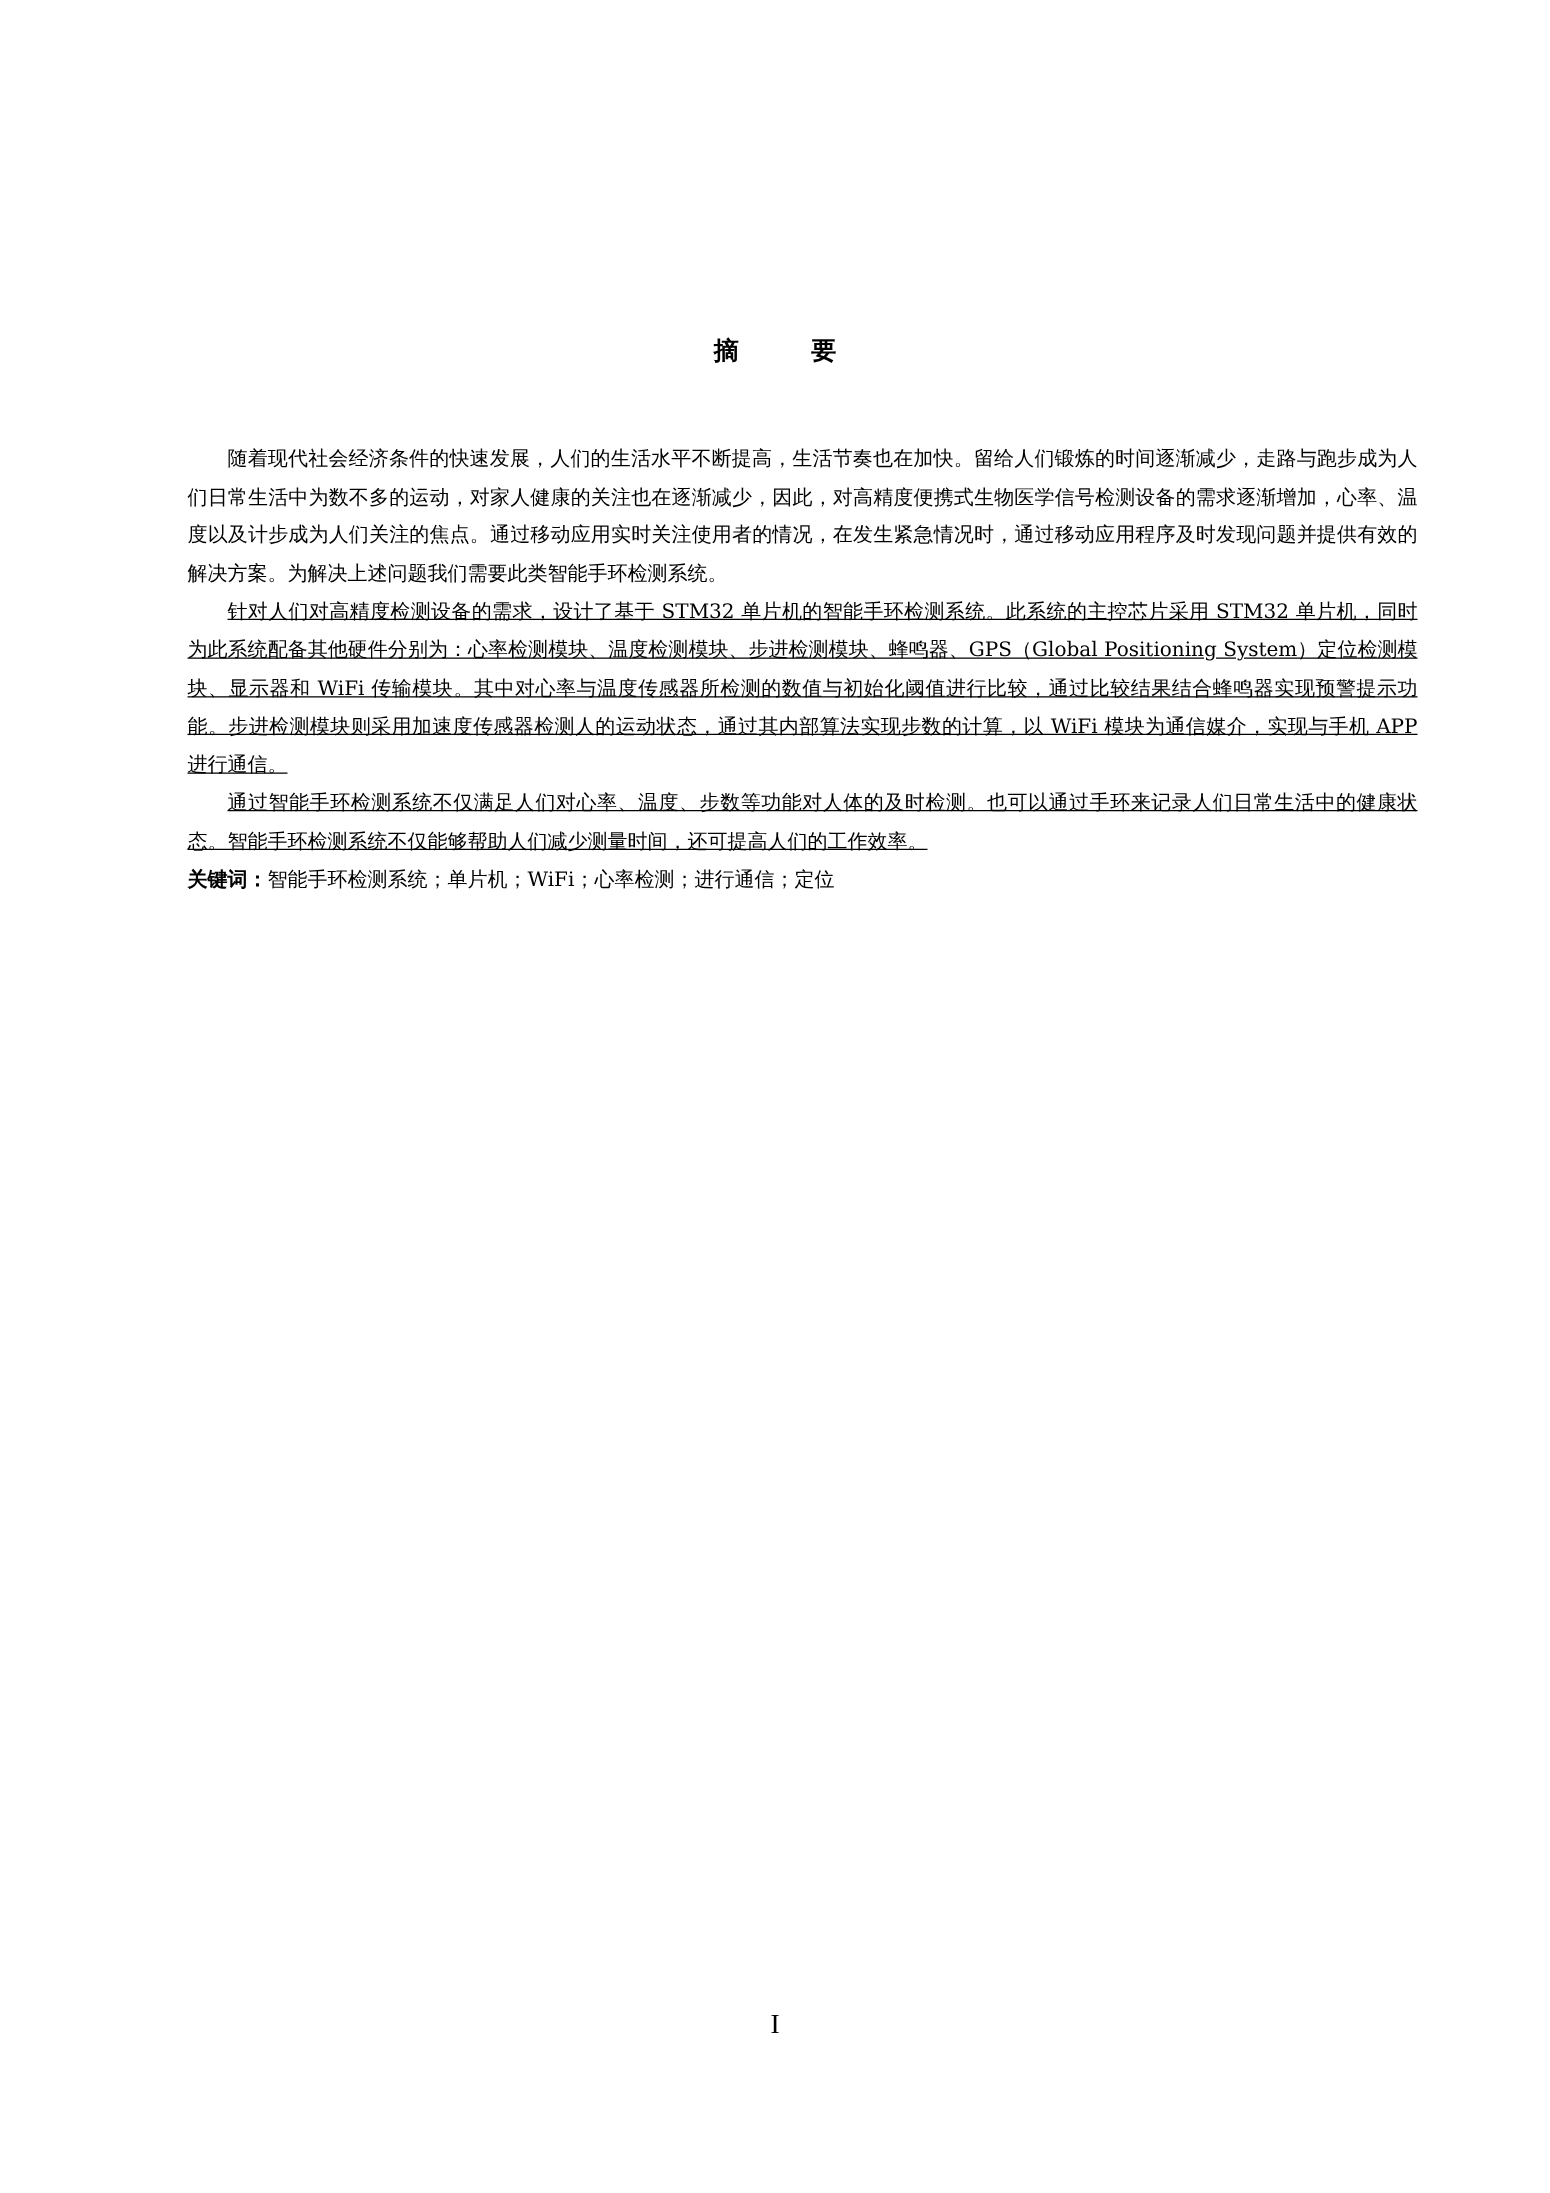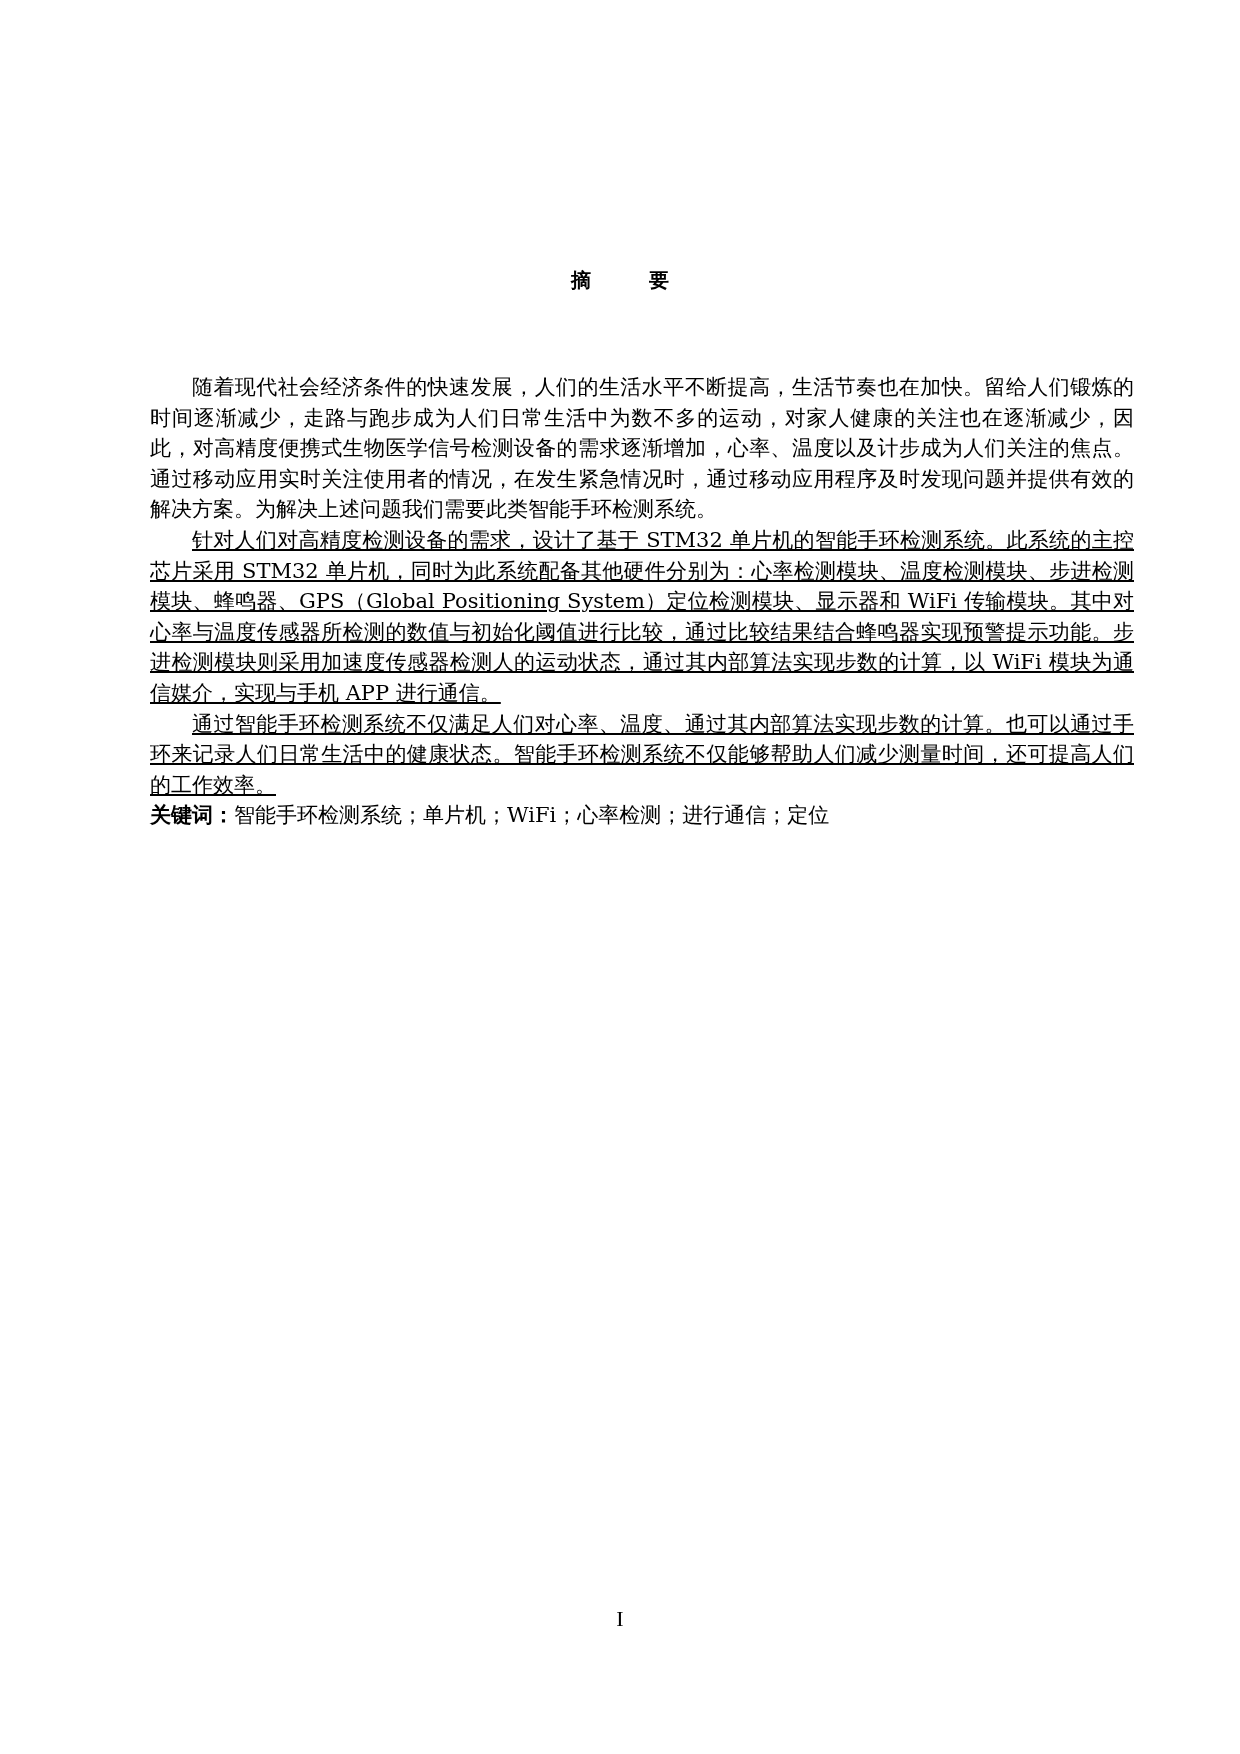--- a/index.html
+++ b/index.html
@@ -6,22 +6,22 @@
     body { width: 1240px; height: 1754px; position: relative; overflow: hidden; }
     .page { position: absolute; left: 0; top: 0; width: 1240px; height: 1754px; background: #fff; color: #000; }
     .title {
       position: absolute; top: 262px; left: 0; width: 1240px; text-align: center;
       font-family: "DejaVu Sans", sans-serif; font-size: 20px; font-weight: bold;
       letter-spacing: 0; line-height: 36px;
     }
     .title span { display: inline-block; }
     .title .gap { width: 58px; }
     .body {
-      position: absolute; top: 372px; left: 150px; width: 984px;
-      font-family: "DejaVu Serif", serif; font-size: 21px; line-height: 30.6px;
+      position: absolute; top: 352px; left: 150px; width: 984px;
+      font-family: "DejaVu Serif", serif; font-size: 16px; line-height: 30.6px;
       text-align: justify;
     }
     .para { margin: 0; text-indent: 2em; }
     .para + .para { margin-top: 0; text-decoration: underline; }
     .keywords { margin: 0; }
     .kw-label { font-family: Liberation Serif, serif; font-weight: bold; }
     .footer {
       position: absolute; top: 1606px; left: 0; width: 1240px; text-align: center;
       font-family: "Liberation Serif", serif; font-size: 22px;
     }
@@ -30,18 +30,18 @@
 <body>
 
 <div class="page">
   <div class="title">
     <span>摘</span><span class="gap"></span><span>要</span>
   </div>
 
   <div class="body">
     <p class="para">随着现代社会经济条件的快速发展，人们的生活水平不断提高，生活节奏也在加快。留给人们锻炼的时间逐渐减少，走路与跑步成为人们日常生活中为数不多的运动，对家人健康的关注也在逐渐减少，因此，对高精度便携式生物医学信号检测设备的需求逐渐增加，心率、温度以及计步成为人们关注的焦点。通过移动应用实时关注使用者的情况，在发生紧急情况时，通过移动应用程序及时发现问题并提供有效的解决方案。为解决上述问题我们需要此类智能手环检测系统。</p>
     <p class="para">针对人们对高精度检测设备的需求，设计了基于 STM32 单片机的智能手环检测系统。此系统的主控芯片采用 STM32 单片机，同时为此系统配备其他硬件分别为：心率检测模块、温度检测模块、步进检测模块、蜂鸣器、GPS（Global Positioning System）定位检测模块、显示器和 WiFi 传输模块。其中对心率与温度传感器所检测的数值与初始化阈值进行比较，通过比较结果结合蜂鸣器实现预警提示功能。步进检测模块则采用加速度传感器检测人的运动状态，通过其内部算法实现步数的计算，以 WiFi 模块为通信媒介，实现与手机 APP 进行通信。</p>
-    <p class="para">通过智能手环检测系统不仅满足人们对心率、温度、通过其内部算法实现步数的计算。也可以通过手环来记录人们日常生活中的健康状态。智能手环检测系统不仅能够帮助人们减少测量时间，还可提高人们的工作效率。</p>
+    <p class="para">通过智能手环检测系统不仅满足人们对心率、温度、步数等功能对人体的及时检测。也可以通过手环来记录人们日常生活中的健康状态。智能手环检测系统不仅能够帮助人们减少测量时间，还可提高人们的工作效率。</p>
     <p class="keywords"><span class="kw-label">关键词：</span><span>智能手环检测系统；单片机；WiFi；心率检测；进行通信；定位</span></p>
   </div>
 
   <div class="footer">I</div>
 </div>
 
 </body></html>

